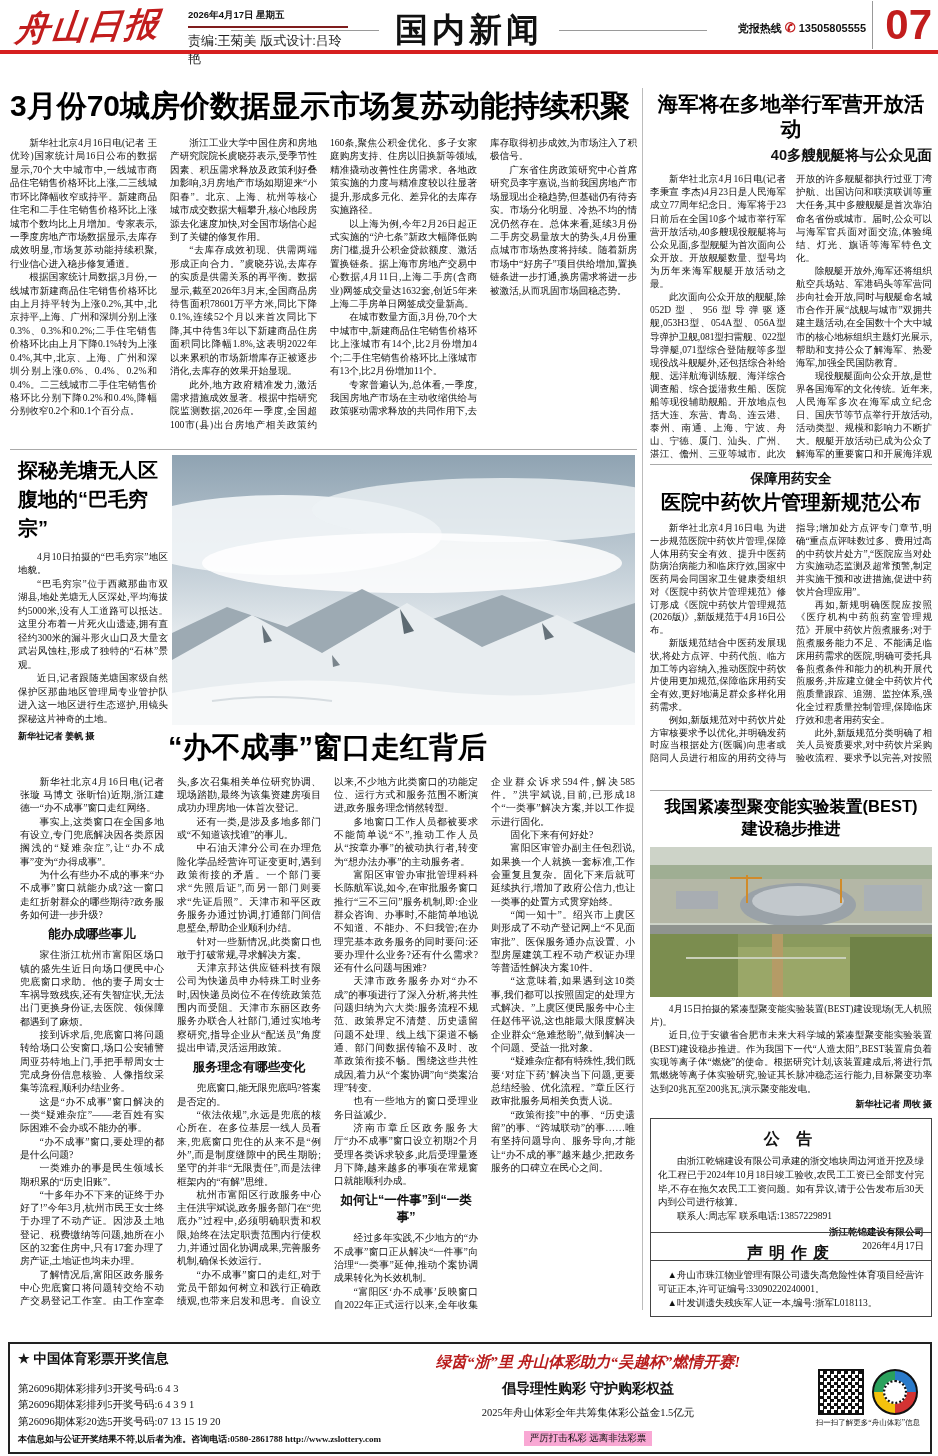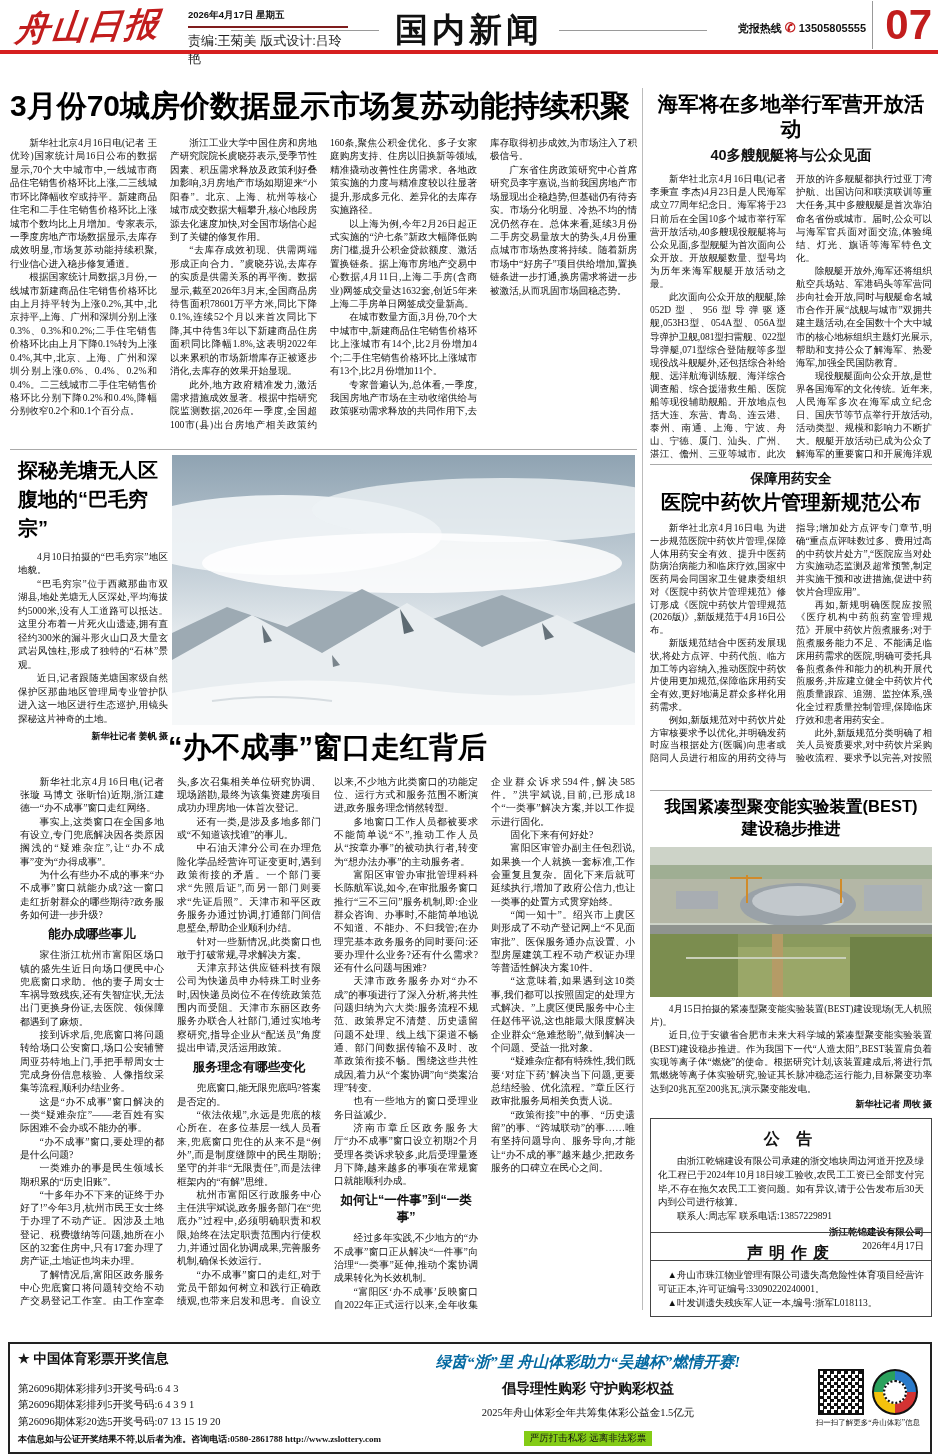--- a/index.html
+++ b/index.html
@@ -28,28 +28,28 @@
   .hr{position:absolute;height:1px;background:#aaa;}
   .vdiv{position:absolute;left:642px;top:88px;width:1px;height:1222px;background:#bbb;}
   
   .housing{position:absolute;left:10px;top:88px;width:627px;}
   .housing .hl{font-size:30px;line-height:1.2;letter-spacing:0;white-space:nowrap;}
   .housing .body{margin-top:12px;height:300px;column-count:4;column-gap:13px;column-fill:auto;
                  overflow:hidden;font-size:9.6px;line-height:1.4;}
   
   .navy{position:absolute;left:650px;top:92px;width:282px;}
   .navy .hl{font-size:20.5px;text-align:center;line-height:1.2;}
-  .navy .sub{font-size:14.5px;font-weight:bold;text-align:center;margin:5px 0 8px;font-family:"Liberation Sans",sans-serif;}
+  .navy .sub{font-size:14.5px;font-weight:bold;text-align:right;margin:5px 0 8px;font-family:"Liberation Sans",sans-serif;}
   .navy .body{height:298px;column-count:2;column-gap:10px;column-fill:auto;overflow:hidden;
               font-size:9.5px;line-height:1.38;}
   
   .qt{position:absolute;left:18px;top:456px;width:150px;}
   .qt .hl{font-size:20px;line-height:1.45;text-align:left;}
   .qt .body{margin-top:8px;font-size:9.5px;line-height:1.42;}
-  .qt .byline{text-align:right;font-size:9px;margin-top:4px;font-weight:bold;}
+  .qt .byline{font-size:9px;margin-top:4px;font-weight:bold;}
   .mainphoto{position:absolute;left:172px;top:455px;width:463px;height:270px;overflow:hidden;}
   
   .med{position:absolute;left:650px;top:470px;width:282px;}
   .med .kicker{text-align:center;font-size:13.5px;font-weight:bold;font-family:"Liberation Sans",sans-serif;margin-bottom:2px;}
   .med .hl{font-size:20px;text-align:center;line-height:1.2;margin-bottom:8px;}
   .med .body{height:254px;column-count:2;column-gap:10px;column-fill:auto;overflow:hidden;
              font-size:9.4px;line-height:1.36;}
   
   .win{position:absolute;left:20px;top:730px;width:615px;}
   .win .hl{font-size:29px;text-align:center;line-height:1.2;}
@@ -73,24 +73,24 @@
   .shengming p{text-indent:1em;}
   
   .lotto{position:absolute;left:8px;top:1342px;width:904px;height:96px;border:2px solid #222;
          padding:6px 8px;display:flex;font-family:"Liberation Serif",serif;}
   .lotto .lcol{width:400px;display:flex;flex-direction:column;}
   .lotto .ltitle{font-size:13.5px;font-weight:900;font-family:"Liberation Sans",sans-serif;margin-bottom:13px;}
   .lotto .ltitle .star{color:#1a1a1a;font-size:13px;}
   .lotto .lline{font-size:10.5px;font-weight:normal;line-height:1.55;}
   .lotto .lfooter{margin-top:auto;font-size:9px;font-weight:bold;}
   .lotto .ccol{width:340px;text-align:center;display:flex;flex-direction:column;justify-content:space-between;padding-top:2px;}
-  .lotto .script{font-size:15.5px;font-weight:bold;font-style:italic;color:#0369a1;white-space:nowrap;}
+  .lotto .script{font-size:15.5px;font-weight:bold;font-style:italic;color:#b91c1c;white-space:nowrap;}
   .lotto .smain{font-size:14px;font-weight:900;font-family:"Liberation Sans",sans-serif;}
   .lotto .ssub{font-size:10.5px;}
-  .lotto .warn{font-size:9.5px;background:#84cc16;display:inline-block;padding:1px 6px;margin:0 auto;}
+  .lotto .warn{font-size:9.5px;background:#f9a8d4;display:inline-block;padding:1px 6px;margin:0 auto;}
   .lotto .rcol{flex:1;display:flex;flex-direction:column;align-items:flex-end;justify-content:center;}
   .qrrow{display:flex;gap:8px;margin-right:4px;}
   .qr{width:42px;height:42px;border:2px solid #111;
       background-image:repeating-conic-gradient(#111 0% 25%, #fff 25% 50%);background-size:7px 7px;}
   .qr.round{border-radius:50%;background:conic-gradient(#2a7ac9 0 25%,#d33333 25% 50%,#f4c20d 50% 75%,#2aa15c 75% 100%);
       position:relative;}
   .qr.round::after{content:"";position:absolute;inset:9px;background:#fff;border-radius:50%;border:2px dotted #111;}
   .qrnote{font-size:7.5px;margin-top:3px;margin-right:2px;}
 </style>
 </head>

